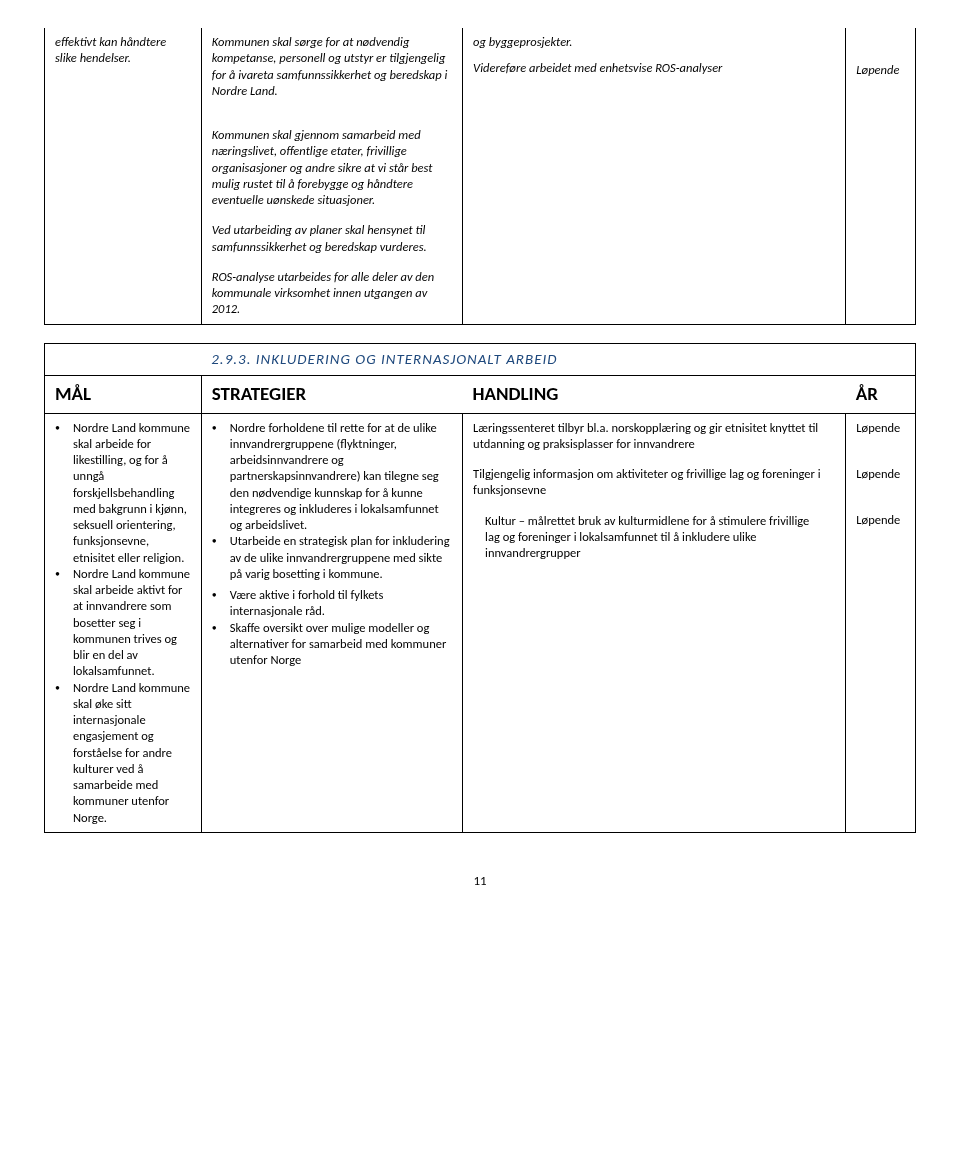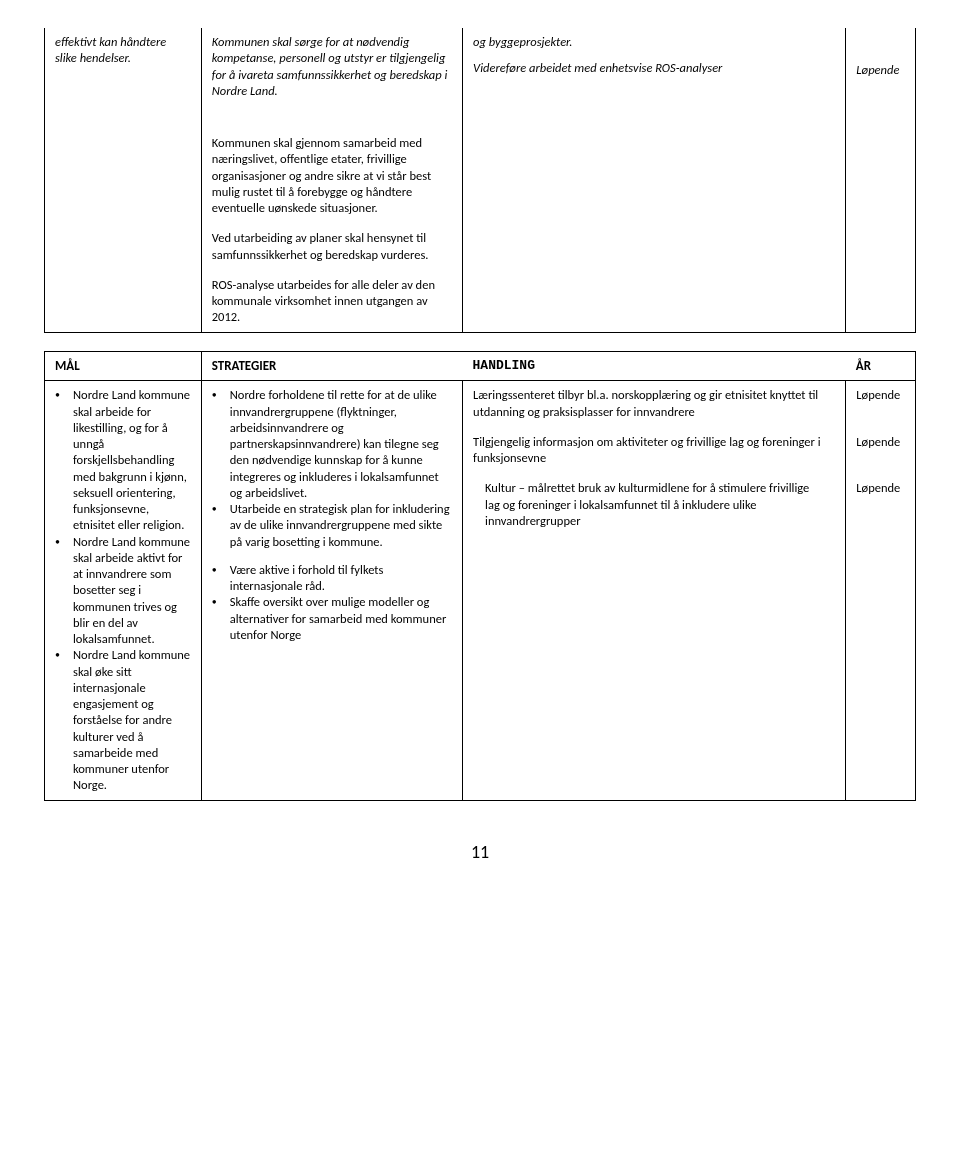--- a/index.html
+++ b/index.html
@@ -18,57 +18,56 @@
     width: 100%;
   }
   td {
     border: 1px solid #000;
     vertical-align: top;
     padding: 6px 10px;
     font-size: 12.5px;
   }
   .no-top { border-top: none; }
   .no-bottom { border-bottom: none; font-style: italic; }
-  .strategier p { margin: 12px 0 14px 0; }
+  .strategier p { margin: 4px 0 14px 0; font-style: italic; }
   .table1 td.col1 { width: 18%; }
   .table1 td.col2 { width: 30%; }
   .table1 td.col3 { width: 44%; }
   .table1 td.col4 { width: 8%; }
   .section-heading {
     color: #1f497d;
     letter-spacing: 1px;
     font-size: 15px;
     padding: 6px 10px;
   }
   .header-row td {
     font-weight: bold;
-    font-size: 13px;
+    font-size: 19px;
     padding: 6px 10px;
   }
   .header-main {
     border-right: none;
   }
   .header-span {
     border-left: none;
     border-right: none;
-    font-family: Liberation Mono, monospace;
   }
   .header-year {
     border-left: none;
   }
   .cell-inner { display: flex; }
   .bullet-col { width: 18px; flex: none; }
   .bullet-dot { font-size: 10px; line-height: 1.6; }
   .text-col { flex: 1; }
   .text-col p { margin: 0 0 14px 0; }
   .spacer { height: 18px; }
   .page-num {
     text-align: center;
     margin-top: 40px;
-    font-size: 18px;
+    font-size: 13px;
   }
 </style>
 </head>
 <body>
 
 <table class="table1">
   <tbody>
       <tr>
     <td class="col1 no-top no-bottom">
       <span>effektivt kan håndtere slike hendelser.</span>
@@ -96,20 +95,26 @@
     <td class="col3 no-top"></td>
     <td class="col4 no-top"></td>
   </tr>
 </tbody>
   </table>
 
 <div class="spacer"></div>
 
 <table>
   <tbody>
+      <tr>
+    <td class="header-main no-bottom" style="width:18%"></td>
+    <td colspan="3" class="no-bottom" style="border-left:none">
+      <span class="section-heading" style="padding:0">2.9.3. INKLUDERING OG INTERNASJONALT ARBEID</span>
+    </td>
+  </tr>
   <tr class="header-row">
     <td style="width:18%">MÅL</td>
     <td class="header-main" style="width:30%">STRATEGIER</td>
     <td class="header-span" style="width:44%">HANDLING</td>
     <td class="header-year" style="width:8%">ÅR</td>
   </tr>
   <tr>
 
     <td>
       <div class="cell-inner">
@@ -145,21 +150,21 @@
             </div>
         <div class="text-col">
               <p style="margin-bottom:0">Nordre forholdene til rette for at de ulike innvandrergruppene (flyktninger, arbeidsinnvandrere og partnerskapsinnvandrere) kan tilegne seg den nødvendige kunnskap for å kunne integreres og inkluderes i lokalsamfunnet og arbeidslivet.</p>
             </div>
       </div>
       <div class="cell-inner">
         <div class="bullet-col">
               <div class="bullet-dot">•</div>
             </div>
         <div class="text-col">
-              <p style="margin-bottom:12px">Utarbeide en strategisk plan for inkludering av de ulike innvandrergruppene med sikte på varig bosetting i kommune.</p>
+              <p style="margin-bottom:5px">Utarbeide en strategisk plan for inkludering av de ulike innvandrergruppene med sikte på varig bosetting i kommune.</p>
             </div>
       </div>
       <div class="cell-inner">
         <div class="bullet-col">
               <div class="bullet-dot">•</div>
             </div>
         <div class="text-col">
               <p style="margin-bottom:0">Være aktive i forhold til fylkets internasjonale råd.</p>
             </div>
       </div>

